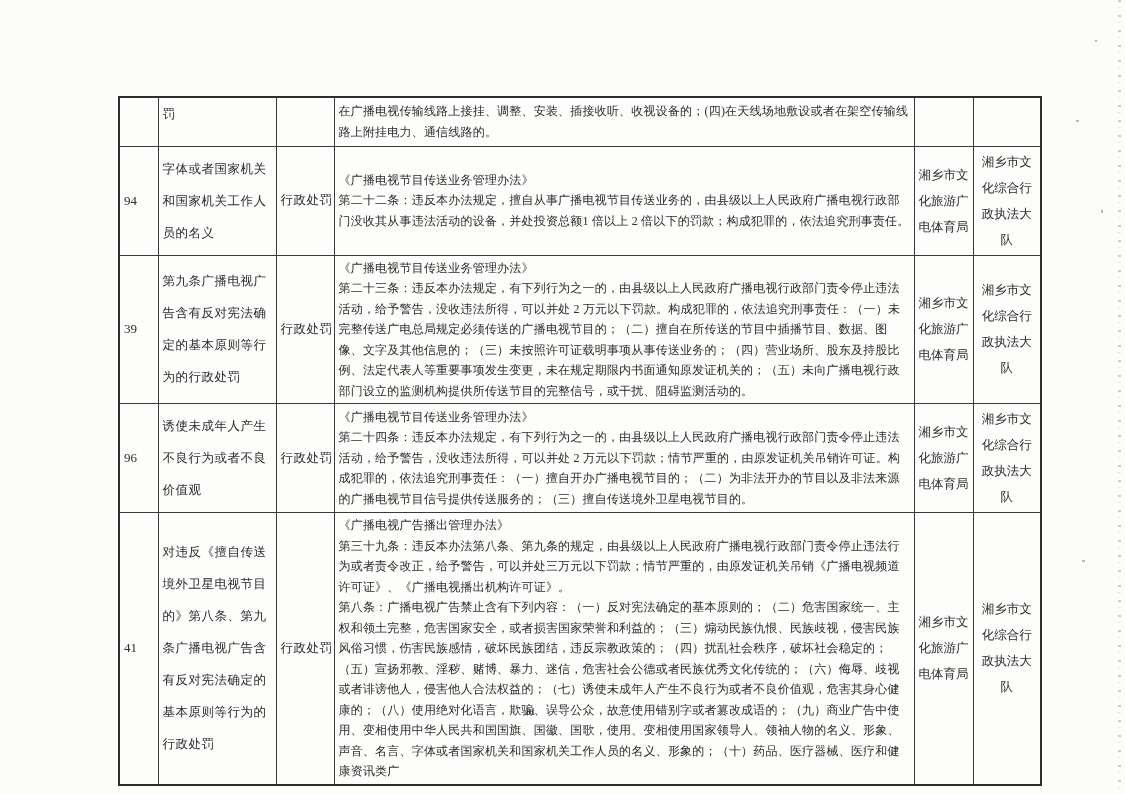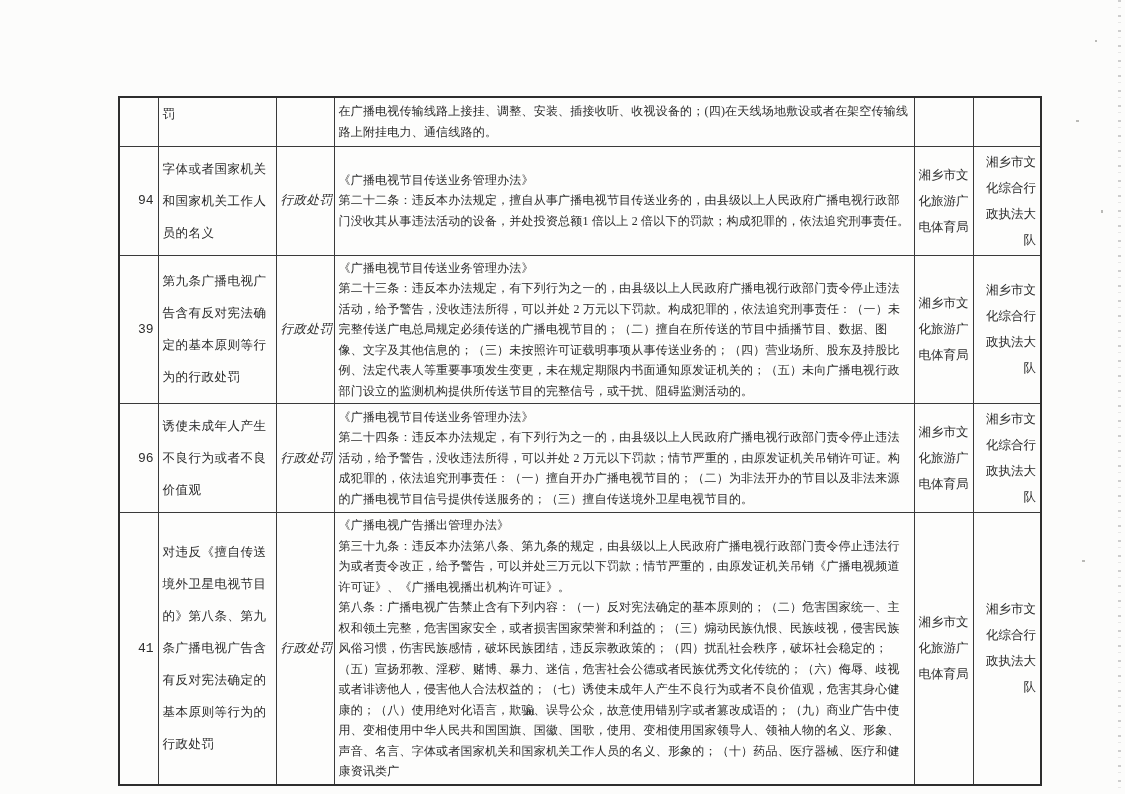--- a/index.html
+++ b/index.html
@@ -49,48 +49,47 @@
   }
   table.doc-table td {
     border: 1.5px solid #3a3a3a;
     overflow: hidden;
     vertical-align: middle;
     padding: 2px 4px;
   }
   table.doc-table { border: 2px solid #2e2e2e; }
 
   td.c-num {
-    text-align: right;
-    font-family: Liberation Mono, monospace;
+    text-align: left;
+    font-family: Liberation Serif, serif;
     font-size: 13px;
   }
   td.c-item {
     text-align: left;
     font-size: 12.5px;
     line-height: 32px;
     padding: 2px 7px;
     letter-spacing: 0.5px;
   }
   td.c-type {
     text-align: left;
     font-size: 12.5px;
     white-space: nowrap;
     letter-spacing: 0.5px;
-    font-style: italic;
   }
   td.c-basis {
     text-align: left;
     font-size: 12px;
     line-height: 20.5px;
     padding: 4px 9px;
     white-space: pre-line;
     letter-spacing: 0.2px;
   }
   td.c-dept, td.c-enf {
-    text-align: right;
+    text-align: center;
     font-size: 12.5px;
     line-height: 26px;
     padding: 2px 3px;
   }
   tr.r-cont td.c-item  { vertical-align: top; line-height: 20px; padding-top: 6px; }
   tr.r-cont td.c-basis { vertical-align: middle; }
 
   .page-number {
     position: absolute;
     left: 0;

